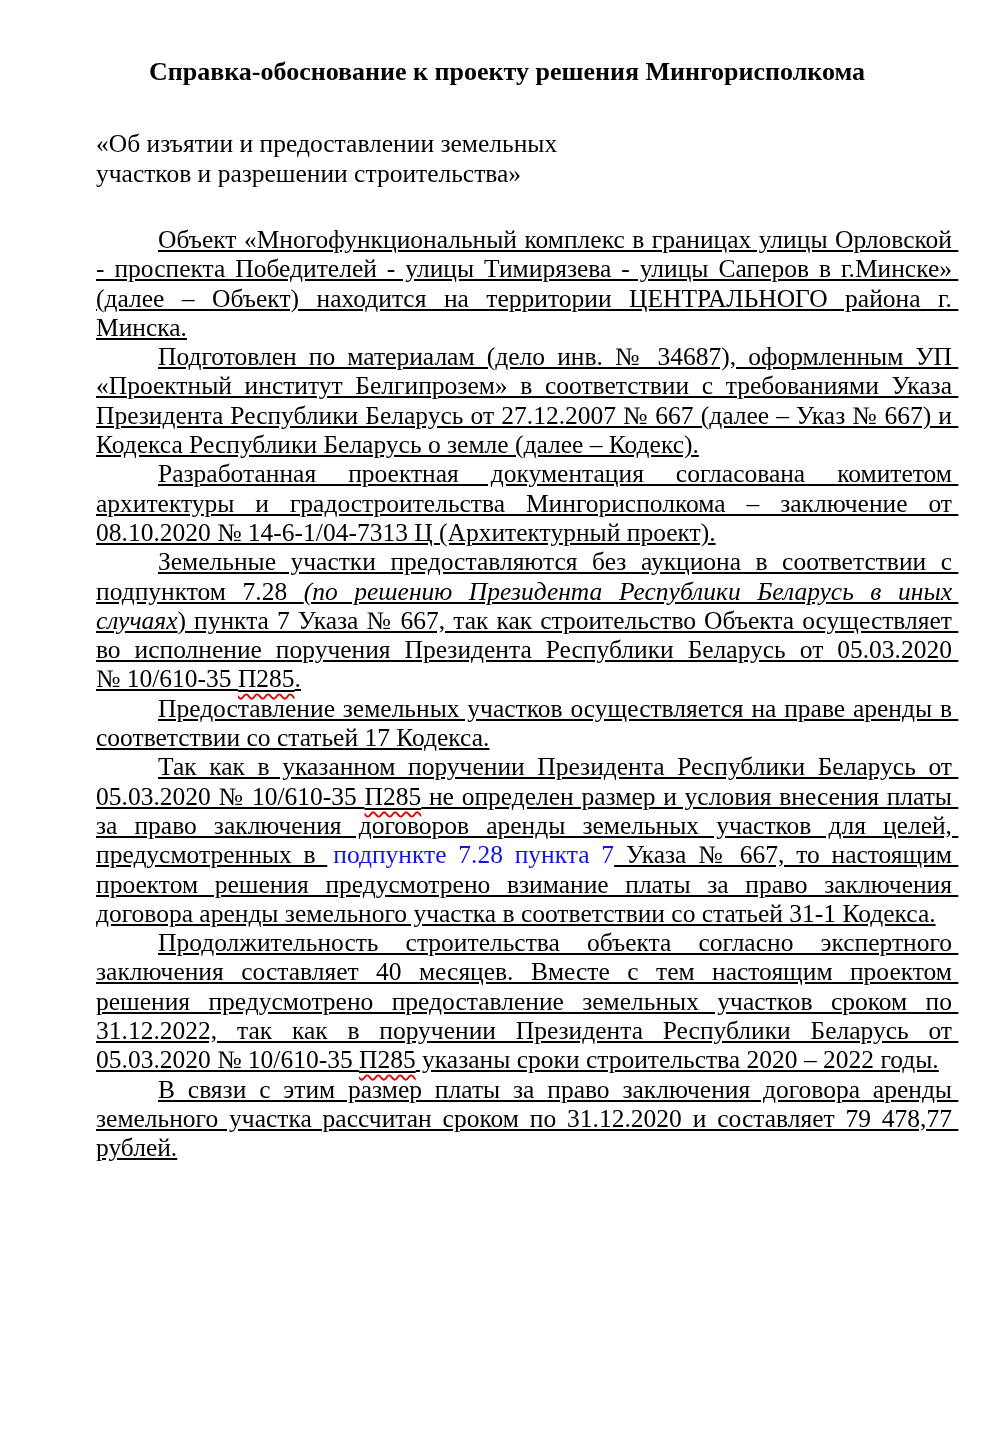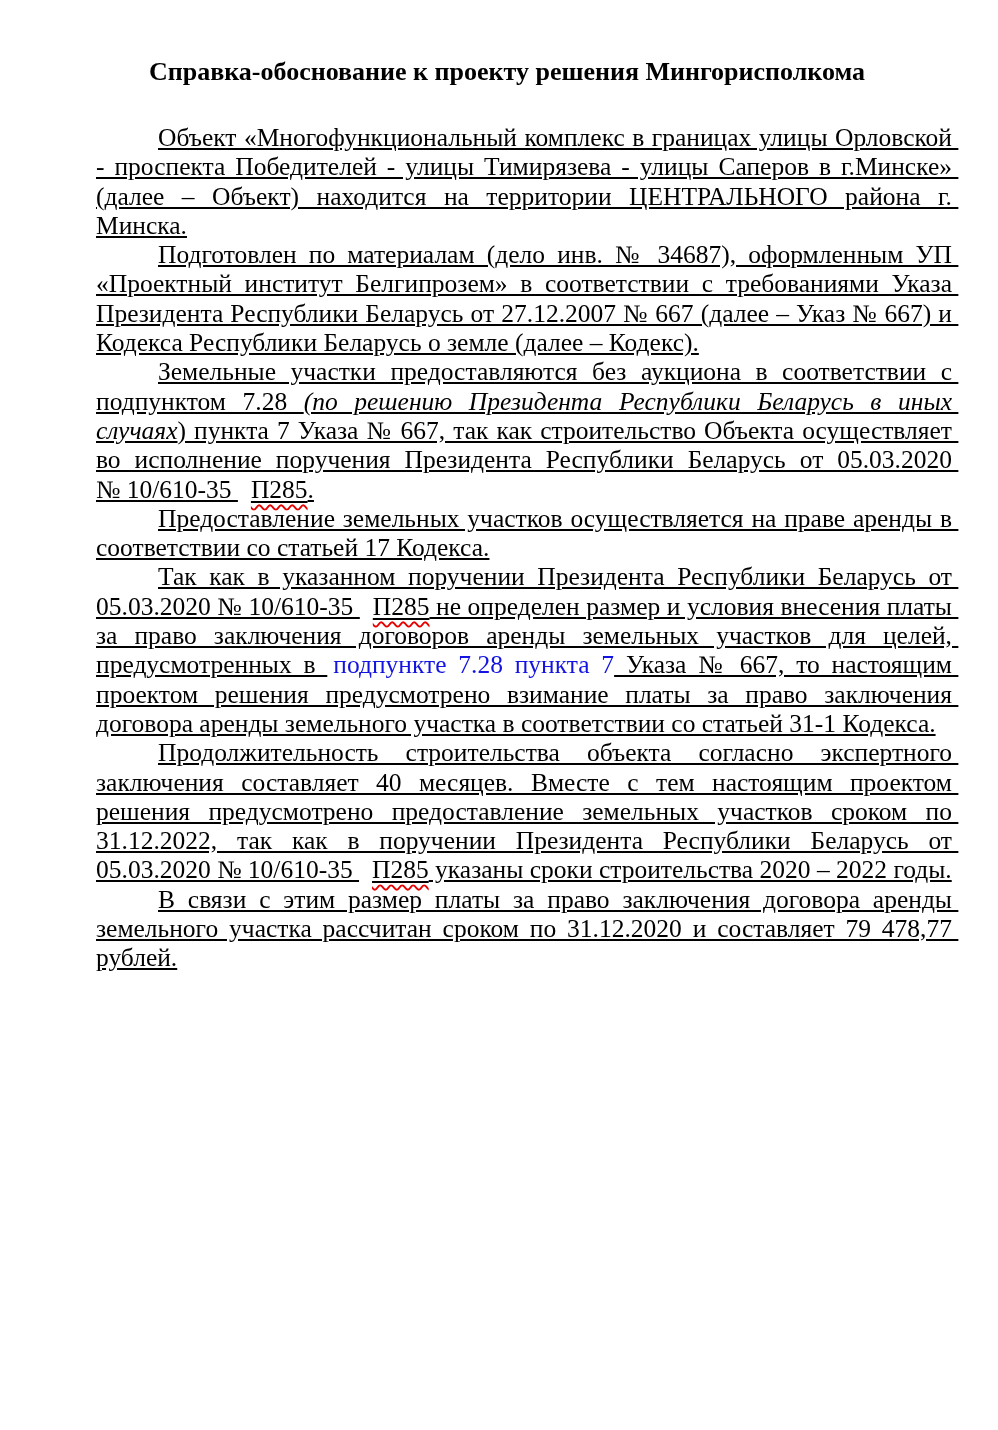--- a/index.html
+++ b/index.html
@@ -62,39 +62,43 @@
     color: var(--link-color);
     text-decoration: none;
     cursor: pointer;
     margin-left: 6px;
   }
   .spell-outer {
     text-decoration: underline;
     text-decoration-color: var(--text-color);
     text-decoration-thickness: 1.5px;
     text-underline-offset: 3px;
-    margin-left: 13px;
   }
   .spell-inner {
     text-decoration: underline;
     text-decoration-style: wavy;
     text-decoration-color: var(--squiggle-color);
     text-decoration-thickness: 1.5px;
     text-underline-offset: 6px;
   }
 </style>
 </head>
 <body>
 
 <div class="page">
   <div class="content">
     <h1 class="title">Справка-обоснование к проекту решения Мингорисполкома</h1>
+    <div class="subtitle">
+      <div class="sub-line">«Об изъятии и предоставлении земельных</div>
+      <div class="sub-line">участков и разрешении строительства»</div>
+    </div>
     <div class="body-text">
         <p class="para"><span class="run">Объект «Многофункциональный комплекс в границах улицы Орловской - проспекта Победителей - улицы Тимирязева - улицы Саперов в г.Минске» (далее – Объект) находится на территории ЦЕНТРАЛЬНОГО района г. Минска.</span></p>
         <p class="para"><span class="run">Подготовлен по материалам (дело инв. №&nbsp;34687), оформленным УП «Проектный институт Белгипрозем» в соответствии с требованиями Указа Президента Республики Беларусь от 27.12.2007 №&nbsp;667 (далее – Указ №&nbsp;667) и Кодекса Республики Беларусь о земле (далее – Кодекс).</span></p>
+        <p class="para"><span class="run">Разработанная проектная документация согласована комитетом архитектуры и градостроительства Мингорисполкома – заключение от 08.10.2020 №&nbsp;14-6-1/04-7313 Ц (Архитектурный проект).</span></p>
         <p class="para"><span class="run">Земельные участки предоставляются без аукциона в соответствии с подпунктом 7.28 </span><span class="run run-italic">(по решению Президента Республики Беларусь в иных случаях</span><span class="run">) пункта 7 Указа №&nbsp;667, так как строительство Объекта осуществляет во исполнение поручения Президента Республики Беларусь от 05.03.2020 №&nbsp;10/610-35 </span><span class="run spell-outer"><span class="spell-inner">П285</span></span><span class="run">.</span></p>
         <p class="para"><span class="run">Предоставление земельных участков осуществляется на праве аренды в соответствии со статьей 17 Кодекса.</span></p>
         <p class="para"><span class="run">Так как в указанном поручении Президента Республики Беларусь от 05.03.2020 №&nbsp;10/610-35 </span><span class="run spell-outer"><span class="spell-inner">П285</span></span><span class="run"> не определен размер и условия внесения платы за право заключения договоров аренды земельных участков для целей, предусмотренных в </span><a class="run run-link" href="#">подпункте 7.28 пункта 7</a><span class="run"> Указа №&nbsp;667, то настоящим проектом решения предусмотрено взимание платы за право заключения договора аренды земельного участка в соответствии со статьей 31-1 Кодекса.</span></p>
         <p class="para"><span class="run">Продолжительность строительства объекта согласно экспертного заключения составляет 40 месяцев. Вместе с тем настоящим проектом решения предусмотрено предоставление земельных участков сроком по 31.12.2022, так как в поручении Президента Республики Беларусь от 05.03.2020 №&nbsp;10/610-35 </span><span class="run spell-outer"><span class="spell-inner">П285</span></span><span class="run"> указаны сроки строительства 2020 – 2022 годы.</span></p>
         <p class="para"><span class="run">В связи с этим размер платы за право заключения договора аренды земельного участка рассчитан сроком по 31.12.2020 и составляет 79&nbsp;478,77 рублей.</span></p>
       </div>
   </div>
 </div>
 
 </body></html>

